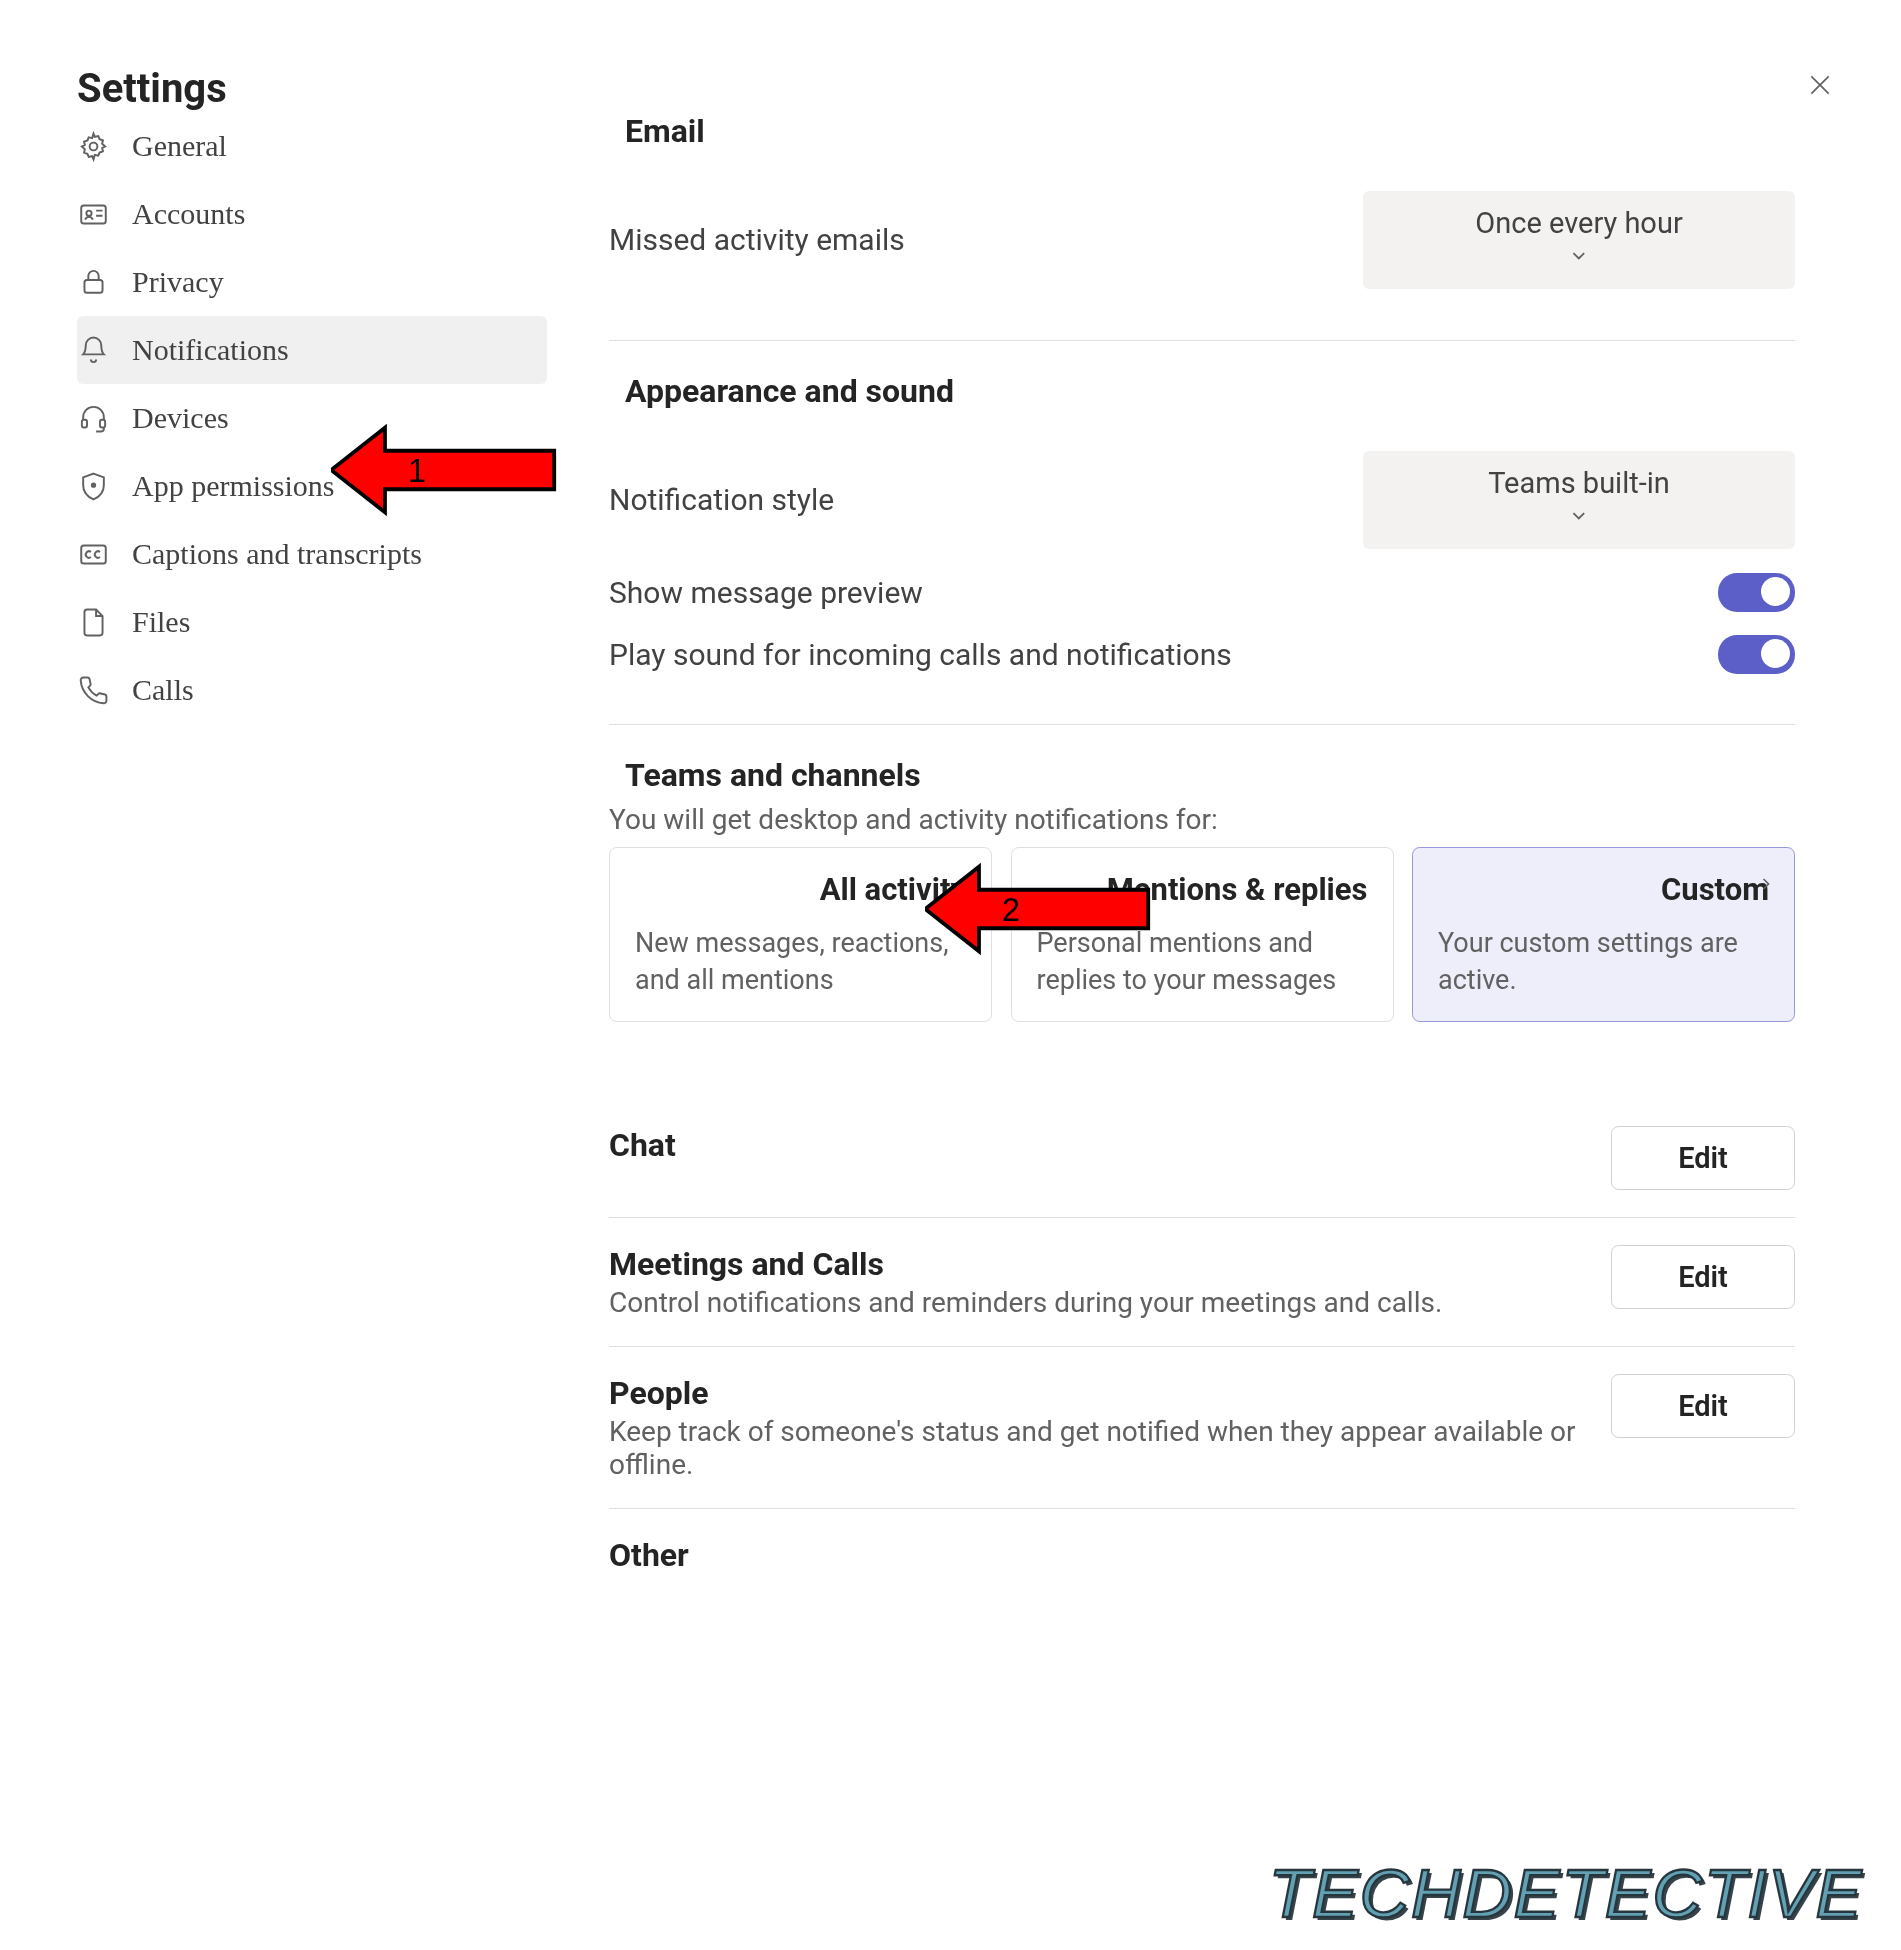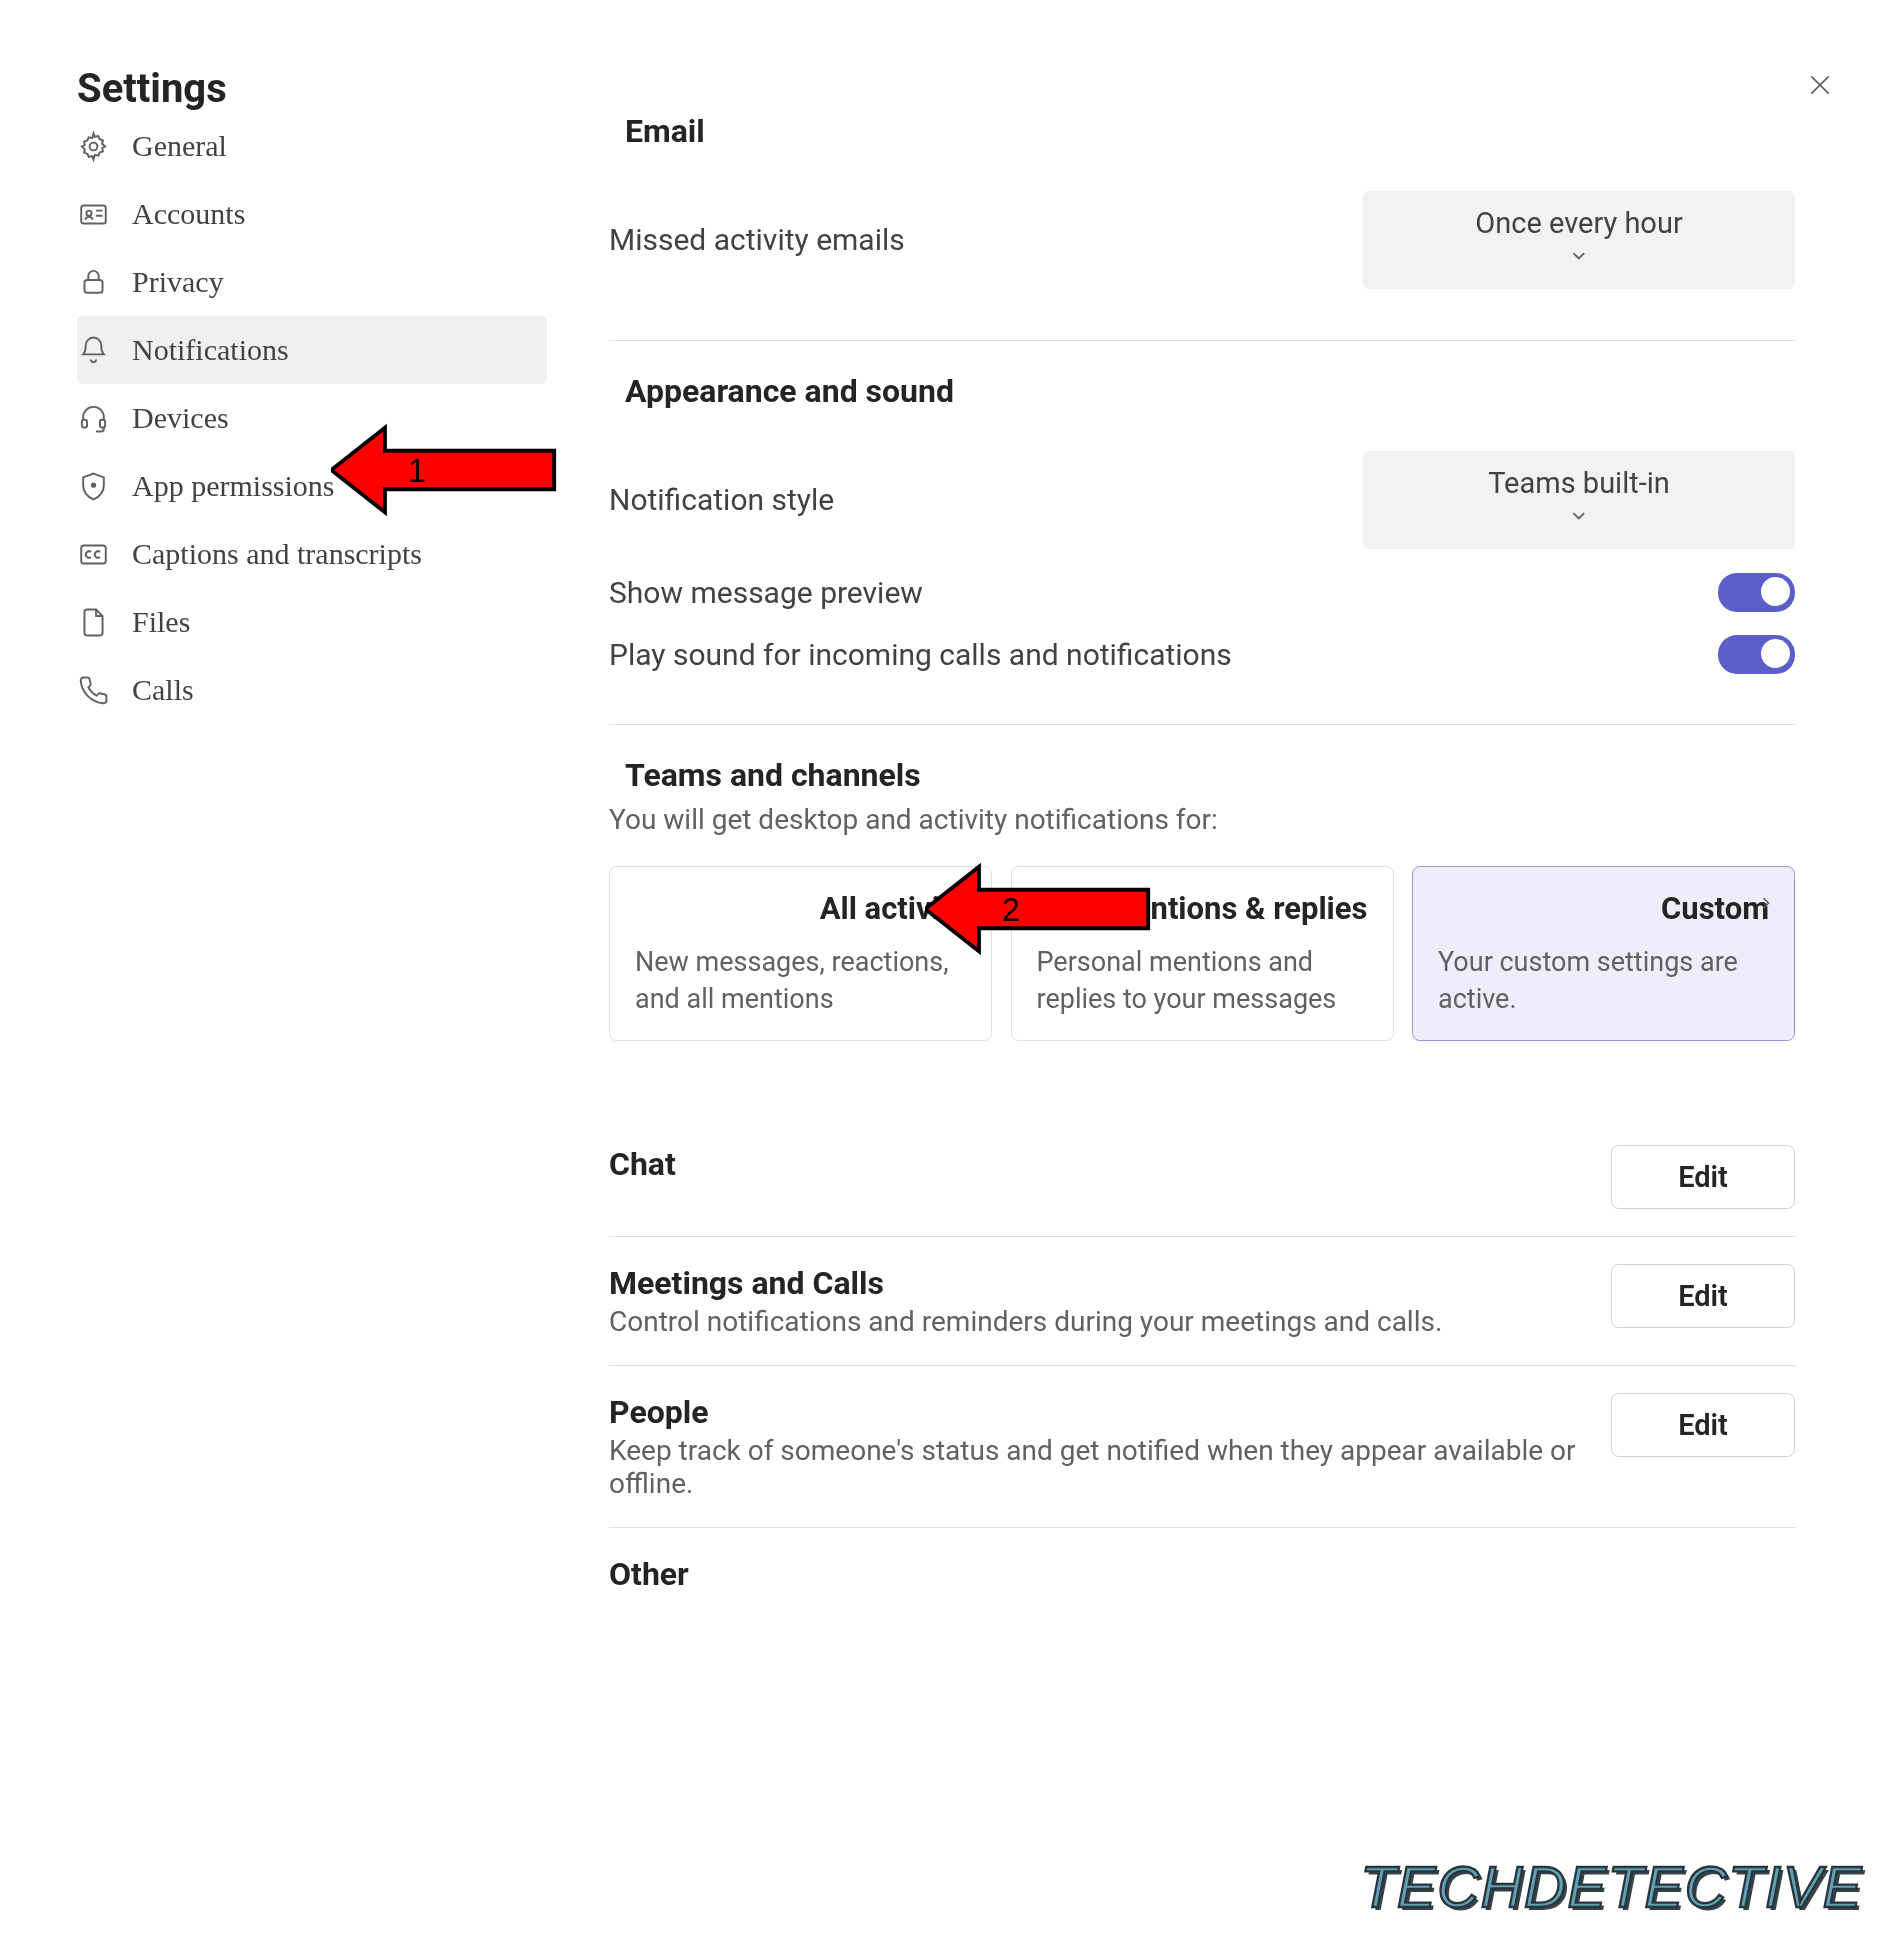--- a/index.html
+++ b/index.html
@@ -86,21 +86,21 @@
   .section-title {
     font-size: 32px;
     font-weight: 700;
     margin-bottom: 29px;
     margin-left: 16px;
   }
   .section-desc {
     font-size: 28px;
     color: #616161;
     margin-top: -20px;
-    margin-bottom: 30px;
+    margin-bottom: 11px;
   }
 
   .row {
     display: flex;
     align-items: center;
     justify-content: space-between;
     padding: 11.6px 0;
     gap: 31px;
   }
   .row-label {
@@ -221,23 +221,23 @@
   
   .arrow-annot {
     position: absolute;
     z-index: 50;
   }
 
   
   .watermark {
     position: absolute;
     right: 39px;
-    bottom: 30px;
+    bottom: 17px;
     font-family: Impact, "Arial Black", sans-serif;
-    font-size: 58px;
+    font-size: 69px;
     font-style: italic;
     letter-spacing: 1.5px;
     color: #5a9bb0;
     -webkit-text-stroke: 2.3px #1c2b32;
     text-shadow: 3.1px 3.1px 0 #2c3a40;
     opacity: 0.95;
     text-align: center;
   }
 </style>
 </head>

